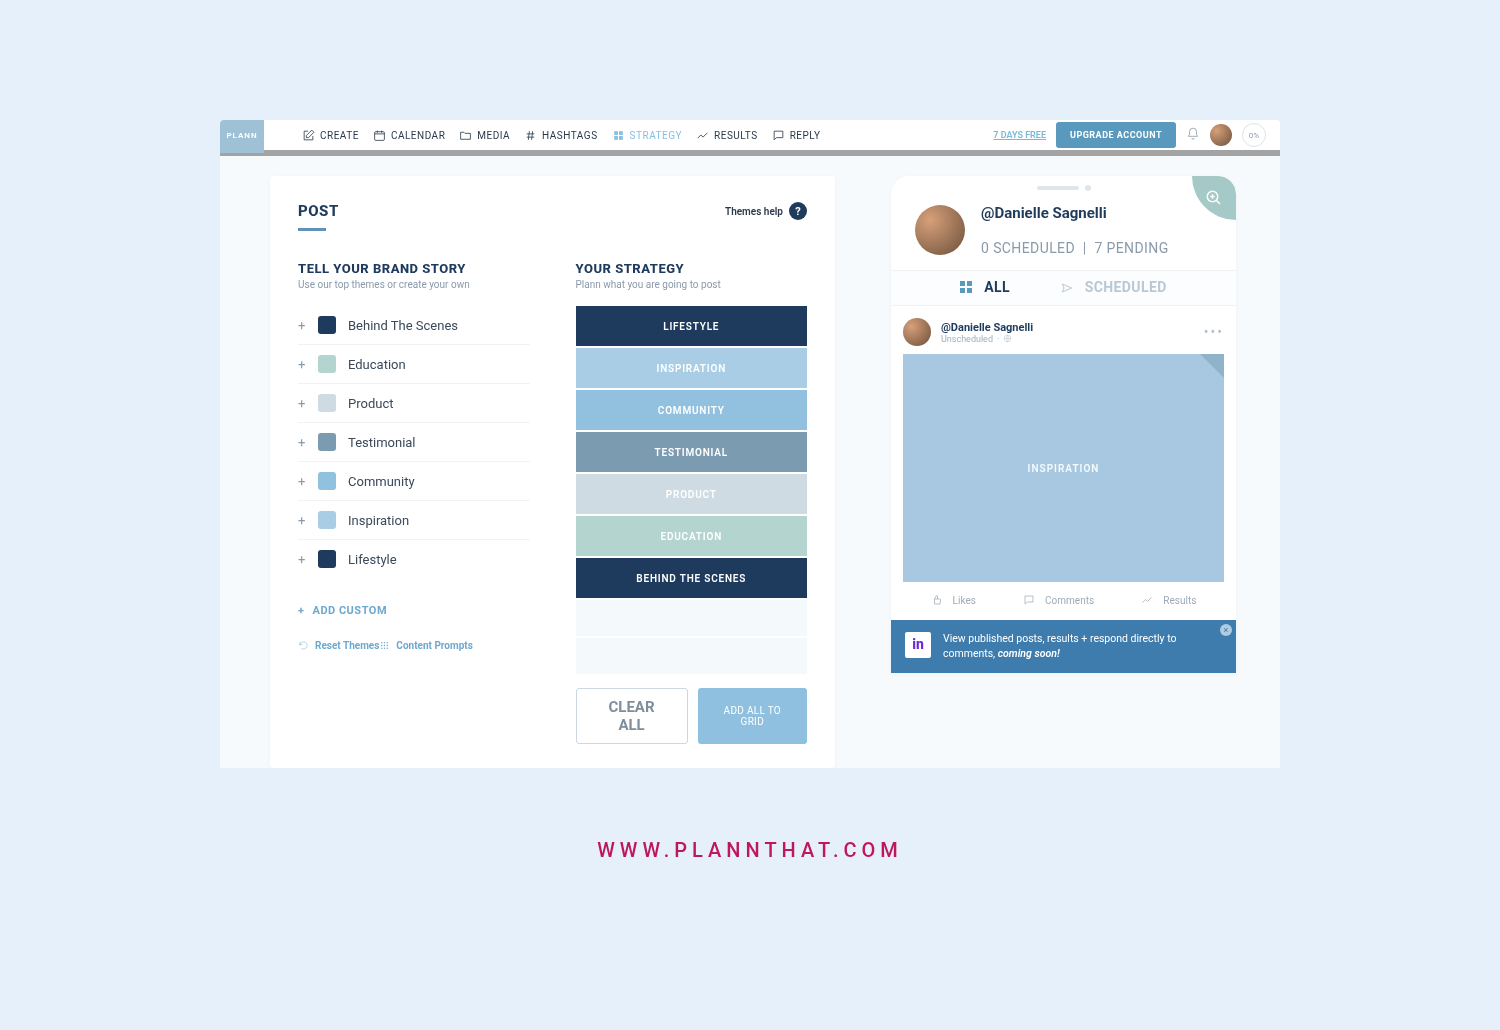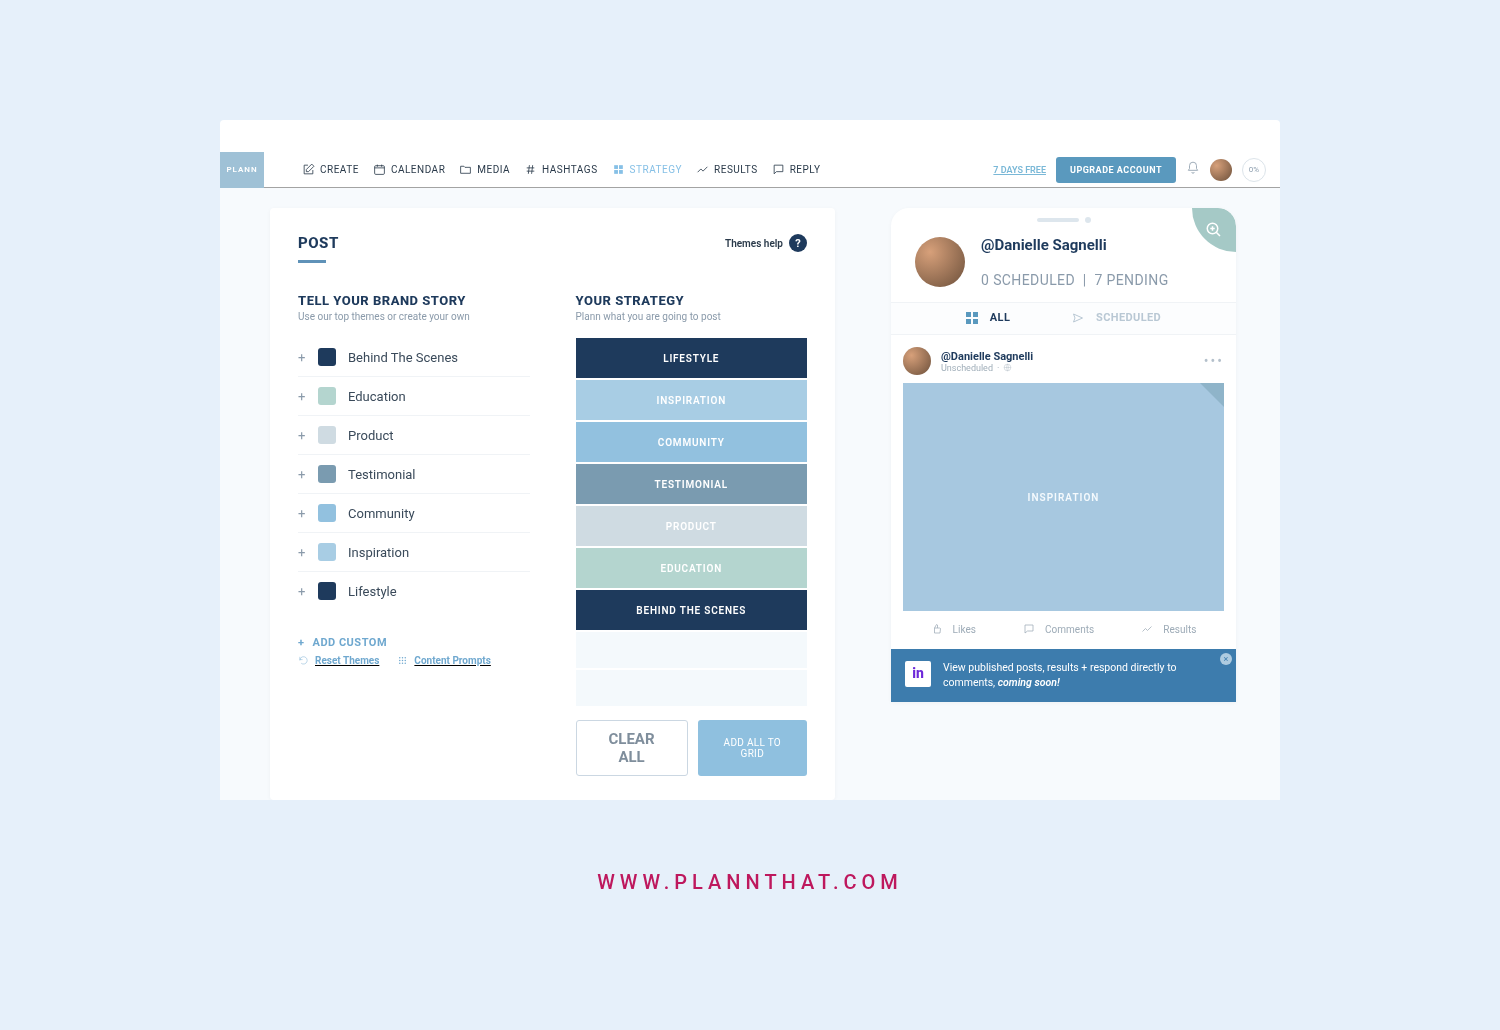--- a/index.html
+++ b/index.html
@@ -1,18 +1,18 @@
 <!DOCTYPE html>
 <html><head>
 <meta charset="utf-8">
 <style>
 * { margin: 0; padding: 0; box-sizing: border-box; font-family: -apple-system, BlinkMacSystemFont, "Segoe UI", Roboto, Helvetica, Arial, sans-serif; }
 body { background: #e6f0fa; width: 1500px; height: 1030px; display: flex; flex-direction: column; align-items: center; padding-top: 120px; }
 .app-window { width: 1060px; background: #fff; border-radius: 4px 4px 0 0; overflow: hidden; position: relative; }
-.topbar { display: flex; align-items: center; height: 36px; background: #fff; border-bottom: 1px solid #a3a3a3; margin-top: 32px; }
+.topbar { display: flex; align-items: center; height: 36px; background: #fff; border-bottom: 6px solid #a3a3a3; }
 .logo-block { width: 44px; height: 36px; background: #9fc1d6; color: #fff; display: flex; align-items: center; justify-content: center; font-size: 8px; letter-spacing: 1px; font-weight: 600; }
 .nav { display: flex; align-items: center; gap: 14px; margin-left: 38px; }
 .nav-item { display: flex; align-items: center; gap: 5px; font-size: 10px; color: #2a3a4a; letter-spacing: 0.5px; cursor: pointer; }
 .nav-item svg { width: 13px; height: 13px; stroke: #2a3a4a; fill: none; stroke-width: 1.5; }
 .nav-item.active { color: #86c0e6; }
 .nav-item.active svg { stroke: #86c0e6; fill: #86c0e6; }
 .topbar-right { margin-left: auto; display: flex; align-items: center; gap: 10px; padding-right: 14px; }
 .trial-link { font-size: 9px; color: #7ab8d7; text-decoration: underline; font-weight: 600; }
 .upgrade-btn { background: #5a99be; color: #fff; font-size: 9px; font-weight: 700; letter-spacing: 0.5px; padding: 8px 14px; border: none; border-radius: 3px; cursor: pointer; }
 .bell-icon svg { width: 14px; height: 14px; stroke: #94a2b0; fill: none; stroke-width: 1.5; }
@@ -29,42 +29,42 @@
 .col { flex: 1; }
 .col-title { font-size: 13px; color: #1e3a5c; font-weight: 800; letter-spacing: 0.5px; }
 .col-sub { font-size: 10px; color: #8a9aaa; margin-top: 3px; }
 .theme-list { margin-top: 16px; }
 .theme-row { display: flex; align-items: center; gap: 12px; padding: 10px 0; border-bottom: 1px solid #f0f3f6; cursor: grab; }
 .theme-row:last-child { border-bottom: none; }
 .plus { color: #8a9aaa; font-size: 13px; width: 8px; }
 .swatch { width: 18px; height: 18px; border-radius: 3px; }
 .theme-label { font-size: 13px; color: #3a4a5a; }
 .add-custom { display: flex; align-items: center; gap: 8px; color: #6fa8cf; font-size: 11px; font-weight: 700; letter-spacing: 0.5px; margin-top: 26px; cursor: pointer; }
-.theme-actions { display: flex; gap: 18px; margin-top: 6px; text-decoration: underline; }
+.theme-actions { display: flex; margin-top: 23px; }
 .mini-action { display: flex; align-items: center; gap: 6px; color: #6fa8cf; font-size: 10px; font-weight: 700; cursor: pointer; }
 .mini-action svg { width: 11px; height: 11px; stroke: #6fa8cf; fill: none; }
 .strategy-list { margin-top: 16px; display: flex; flex-direction: column; gap: 2px; }
 .strategy-row { height: 40px; display: flex; align-items: center; justify-content: center; font-size: 10px; letter-spacing: 0.8px; font-weight: 600; color: #fff; }
 .strategy-row.empty { background: #f4f9fc; height: 36px; }
 .strategy-btns { display: flex; gap: 10px; justify-content: flex-end; margin-top: 14px; }
 .btn-clear { border: 1px solid #cbd7e2; background: #fff; color: #7f8e9c; font-size: 15px; font-weight: 700; padding: 9px 18px; border-radius: 3px; cursor: pointer; }
 .btn-addall { border: none; background: #8fc0df; color: #fff; font-size: 10px; font-weight: 400; padding: 9px 14px; border-radius: 3px; letter-spacing: 0.3px; cursor: pointer; }
 
 .phone-panel { width: 345px; background: #fff; border-radius: 18px 18px 0 0; margin-top: 0; box-shadow: 0 1px 4px rgba(0,0,0,0.04); position: relative; overflow: hidden; padding-bottom: 0; }
 .phone-notch { height: 24px; display: flex; align-items: center; justify-content: center; gap: 6px; }
 .notch-bar { width: 42px; height: 4px; background: #dde6ed; border-radius: 3px; }
 .notch-dot { width: 6px; height: 6px; background: #dde6ed; border-radius: 50%; }
 .zoom-corner { position: absolute; top: 0; right: 0; width: 44px; height: 44px; background: #a5c9c6; border-radius: 0 18px 0 44px; display: flex; align-items: center; justify-content: center; }
 .zoom-corner svg { width: 18px; height: 18px; stroke: #fff; fill: none; stroke-width: 2; }
 .profile-row { display: flex; align-items: center; gap: 16px; padding: 4px 24px 14px; }
 .avatar-lg { width: 50px; height: 50px; border-radius: 50%; background: radial-gradient(circle at 30% 30%, #d7a07a, #6b4f3a); flex-shrink: 0; }
 .profile-name { font-size: 15px; font-weight: 700; color: #1e3a5c; }
 .profile-stats { font-size: 14px; color: #8a9aaa; margin-top: 18px; letter-spacing: 0.4px; }
 .tabs-row { display: flex; align-items: center; justify-content: space-around; padding: 8px 44px 10px; border-top: 1px solid #f0f3f6; border-bottom: 1px solid #f0f3f6; background: #fcfdfe; }
-.tab-pill { display: flex; align-items: center; gap: 12px; font-size: 11px; font-weight: 700; letter-spacing: 0.4px; }
+.tab-pill { display: flex; align-items: center; gap: 12px; font-size: 14px; font-weight: 700; letter-spacing: 0.4px; }
 .tab-pill.active { color: #1e3a5c; }
 .tab-pill.inactive { color: #b9c8d4; }
 .tab-icon { width: 12px; height: 12px; display: inline-block; }
 .post-item { padding: 12px 12px 0; }
 .post-item-head { display: flex; align-items: center; gap: 10px; position: relative; }
 .avatar-xs { width: 28px; height: 28px; border-radius: 50%; background: radial-gradient(circle at 30% 30%, #d7a07a, #6b4f3a); }
 .post-item-name { font-size: 11px; font-weight: 700; color: #1e3a5c; }
 .post-item-sub { font-size: 9px; color: #a0aeb9; display: flex; align-items: center; gap: 4px; }
 .post-menu { margin-left: auto; color: #b4c0cb; letter-spacing: 2px; font-size: 14px; }
 .post-image { margin-top: 8px; height: 228px; background: #a7c8e0; display: flex; align-items: center; justify-content: center; color: #f5fafd; font-size: 10px; font-weight: 600; letter-spacing: 1px; position: relative; }

